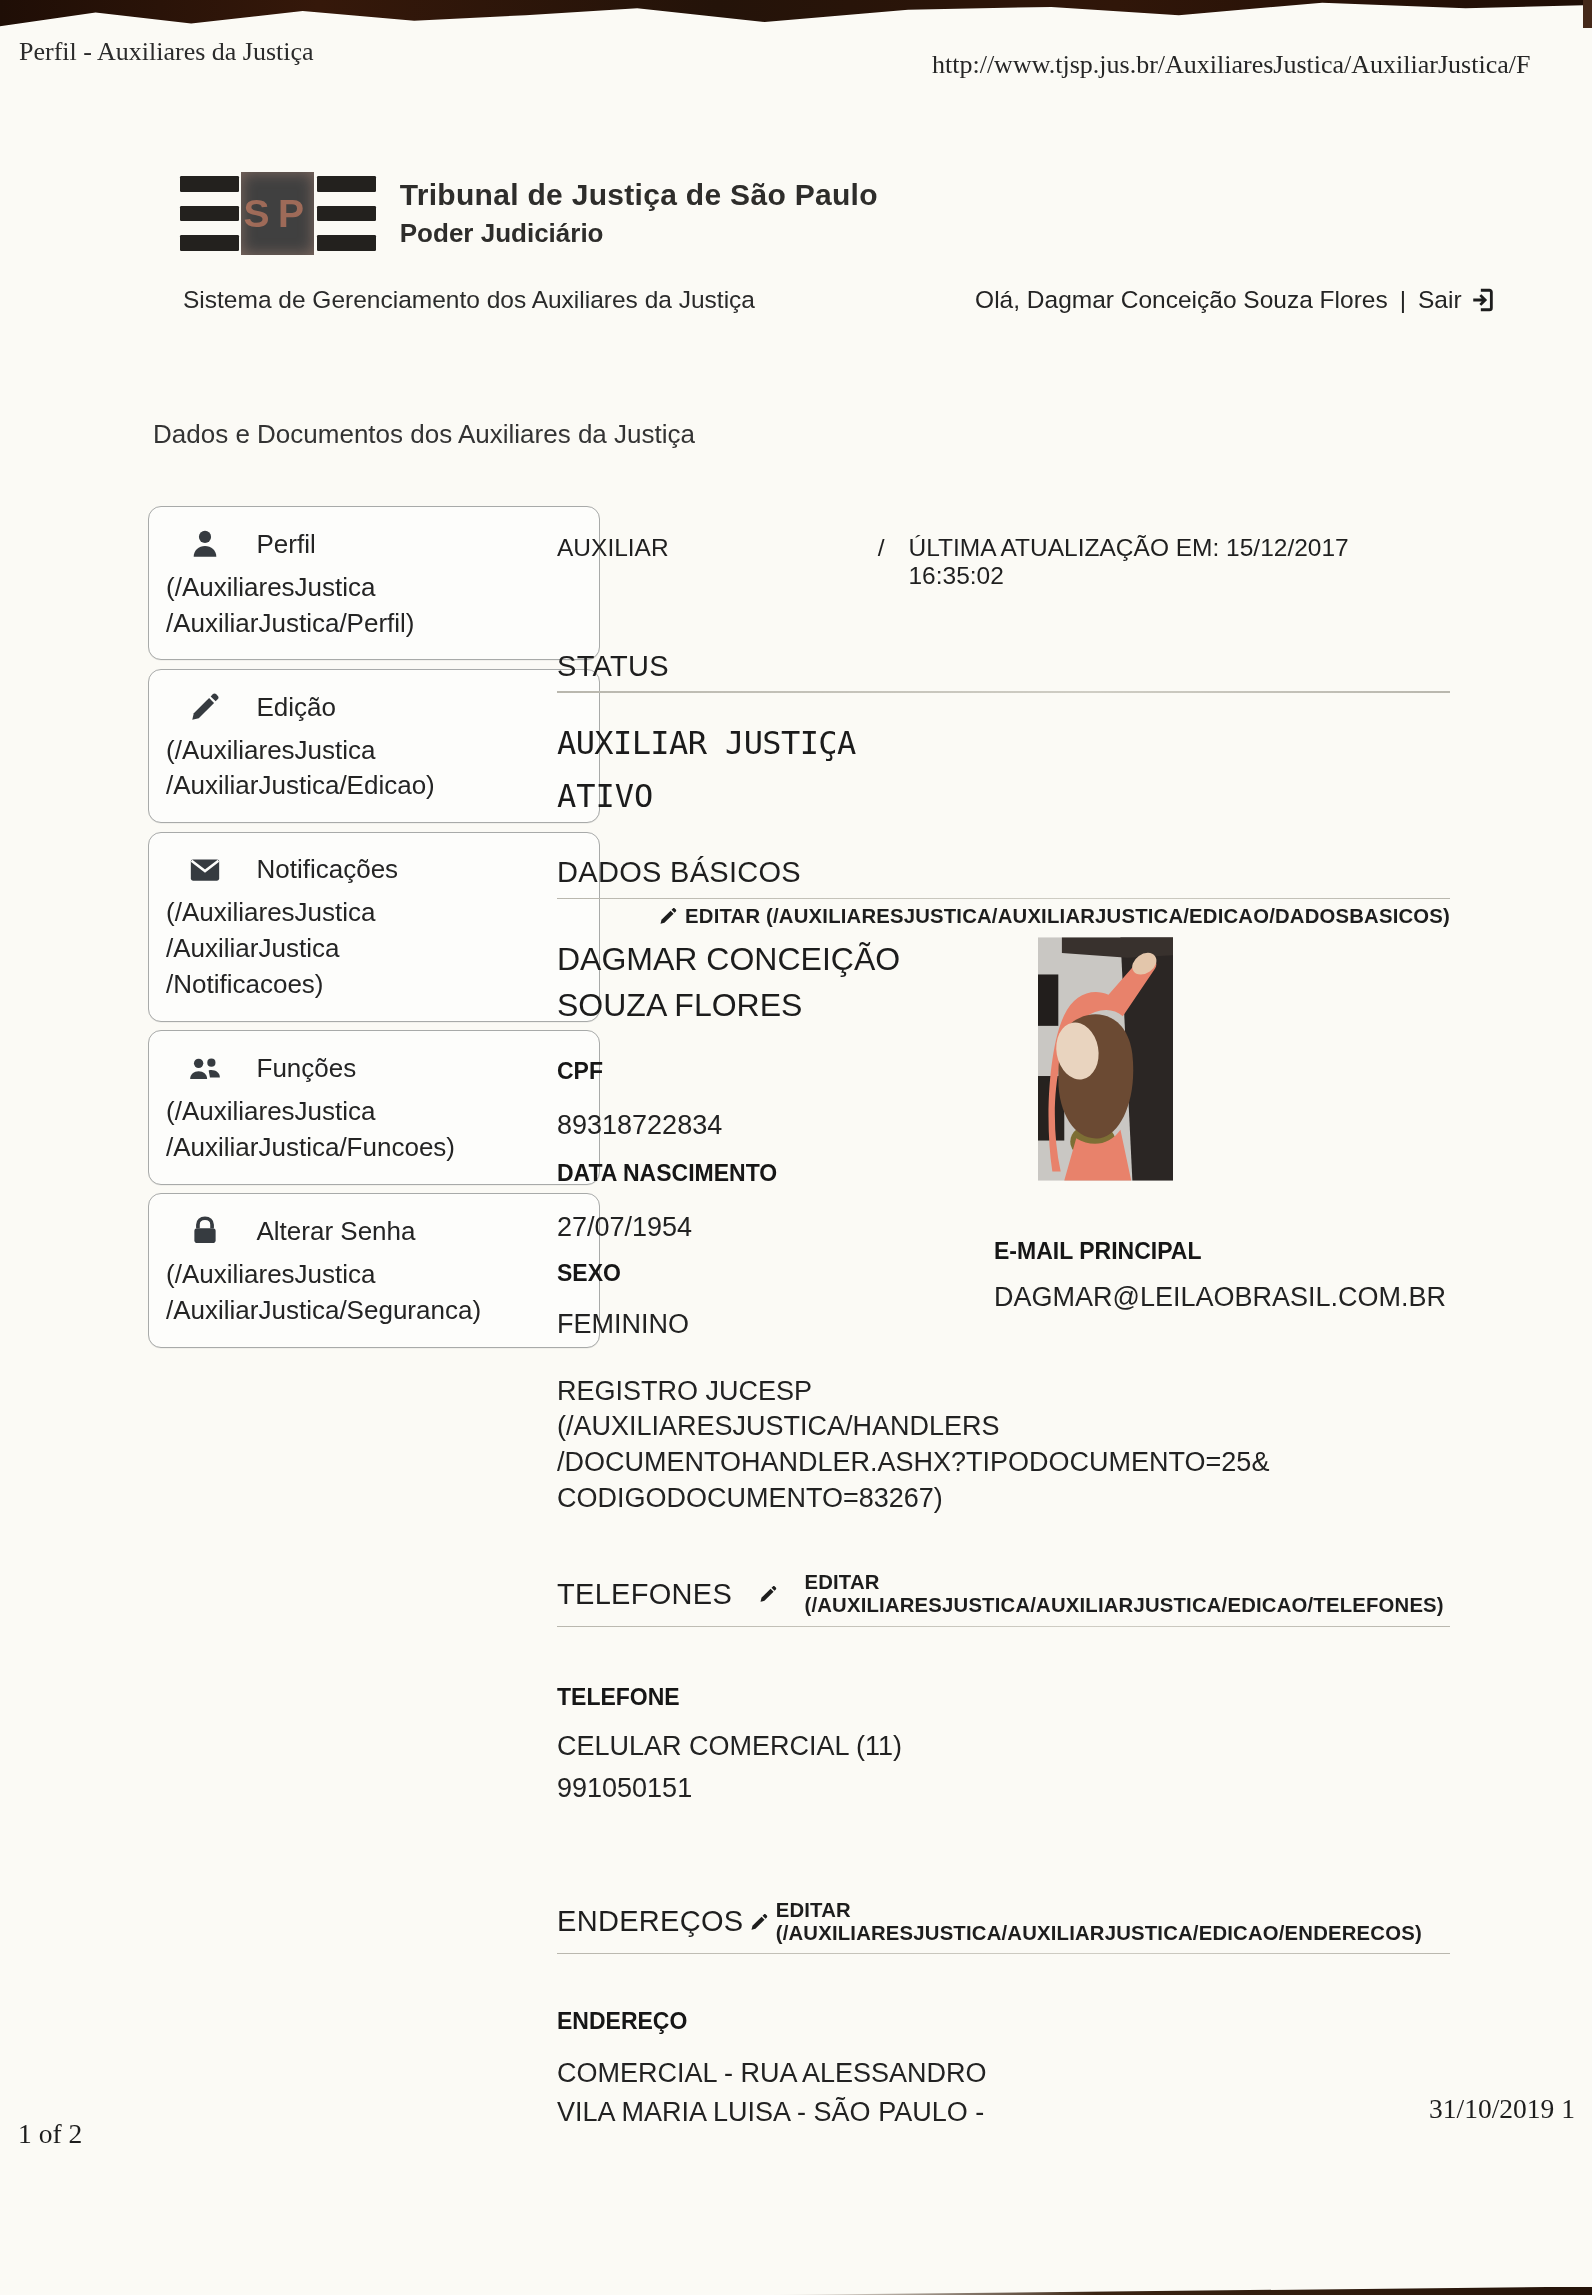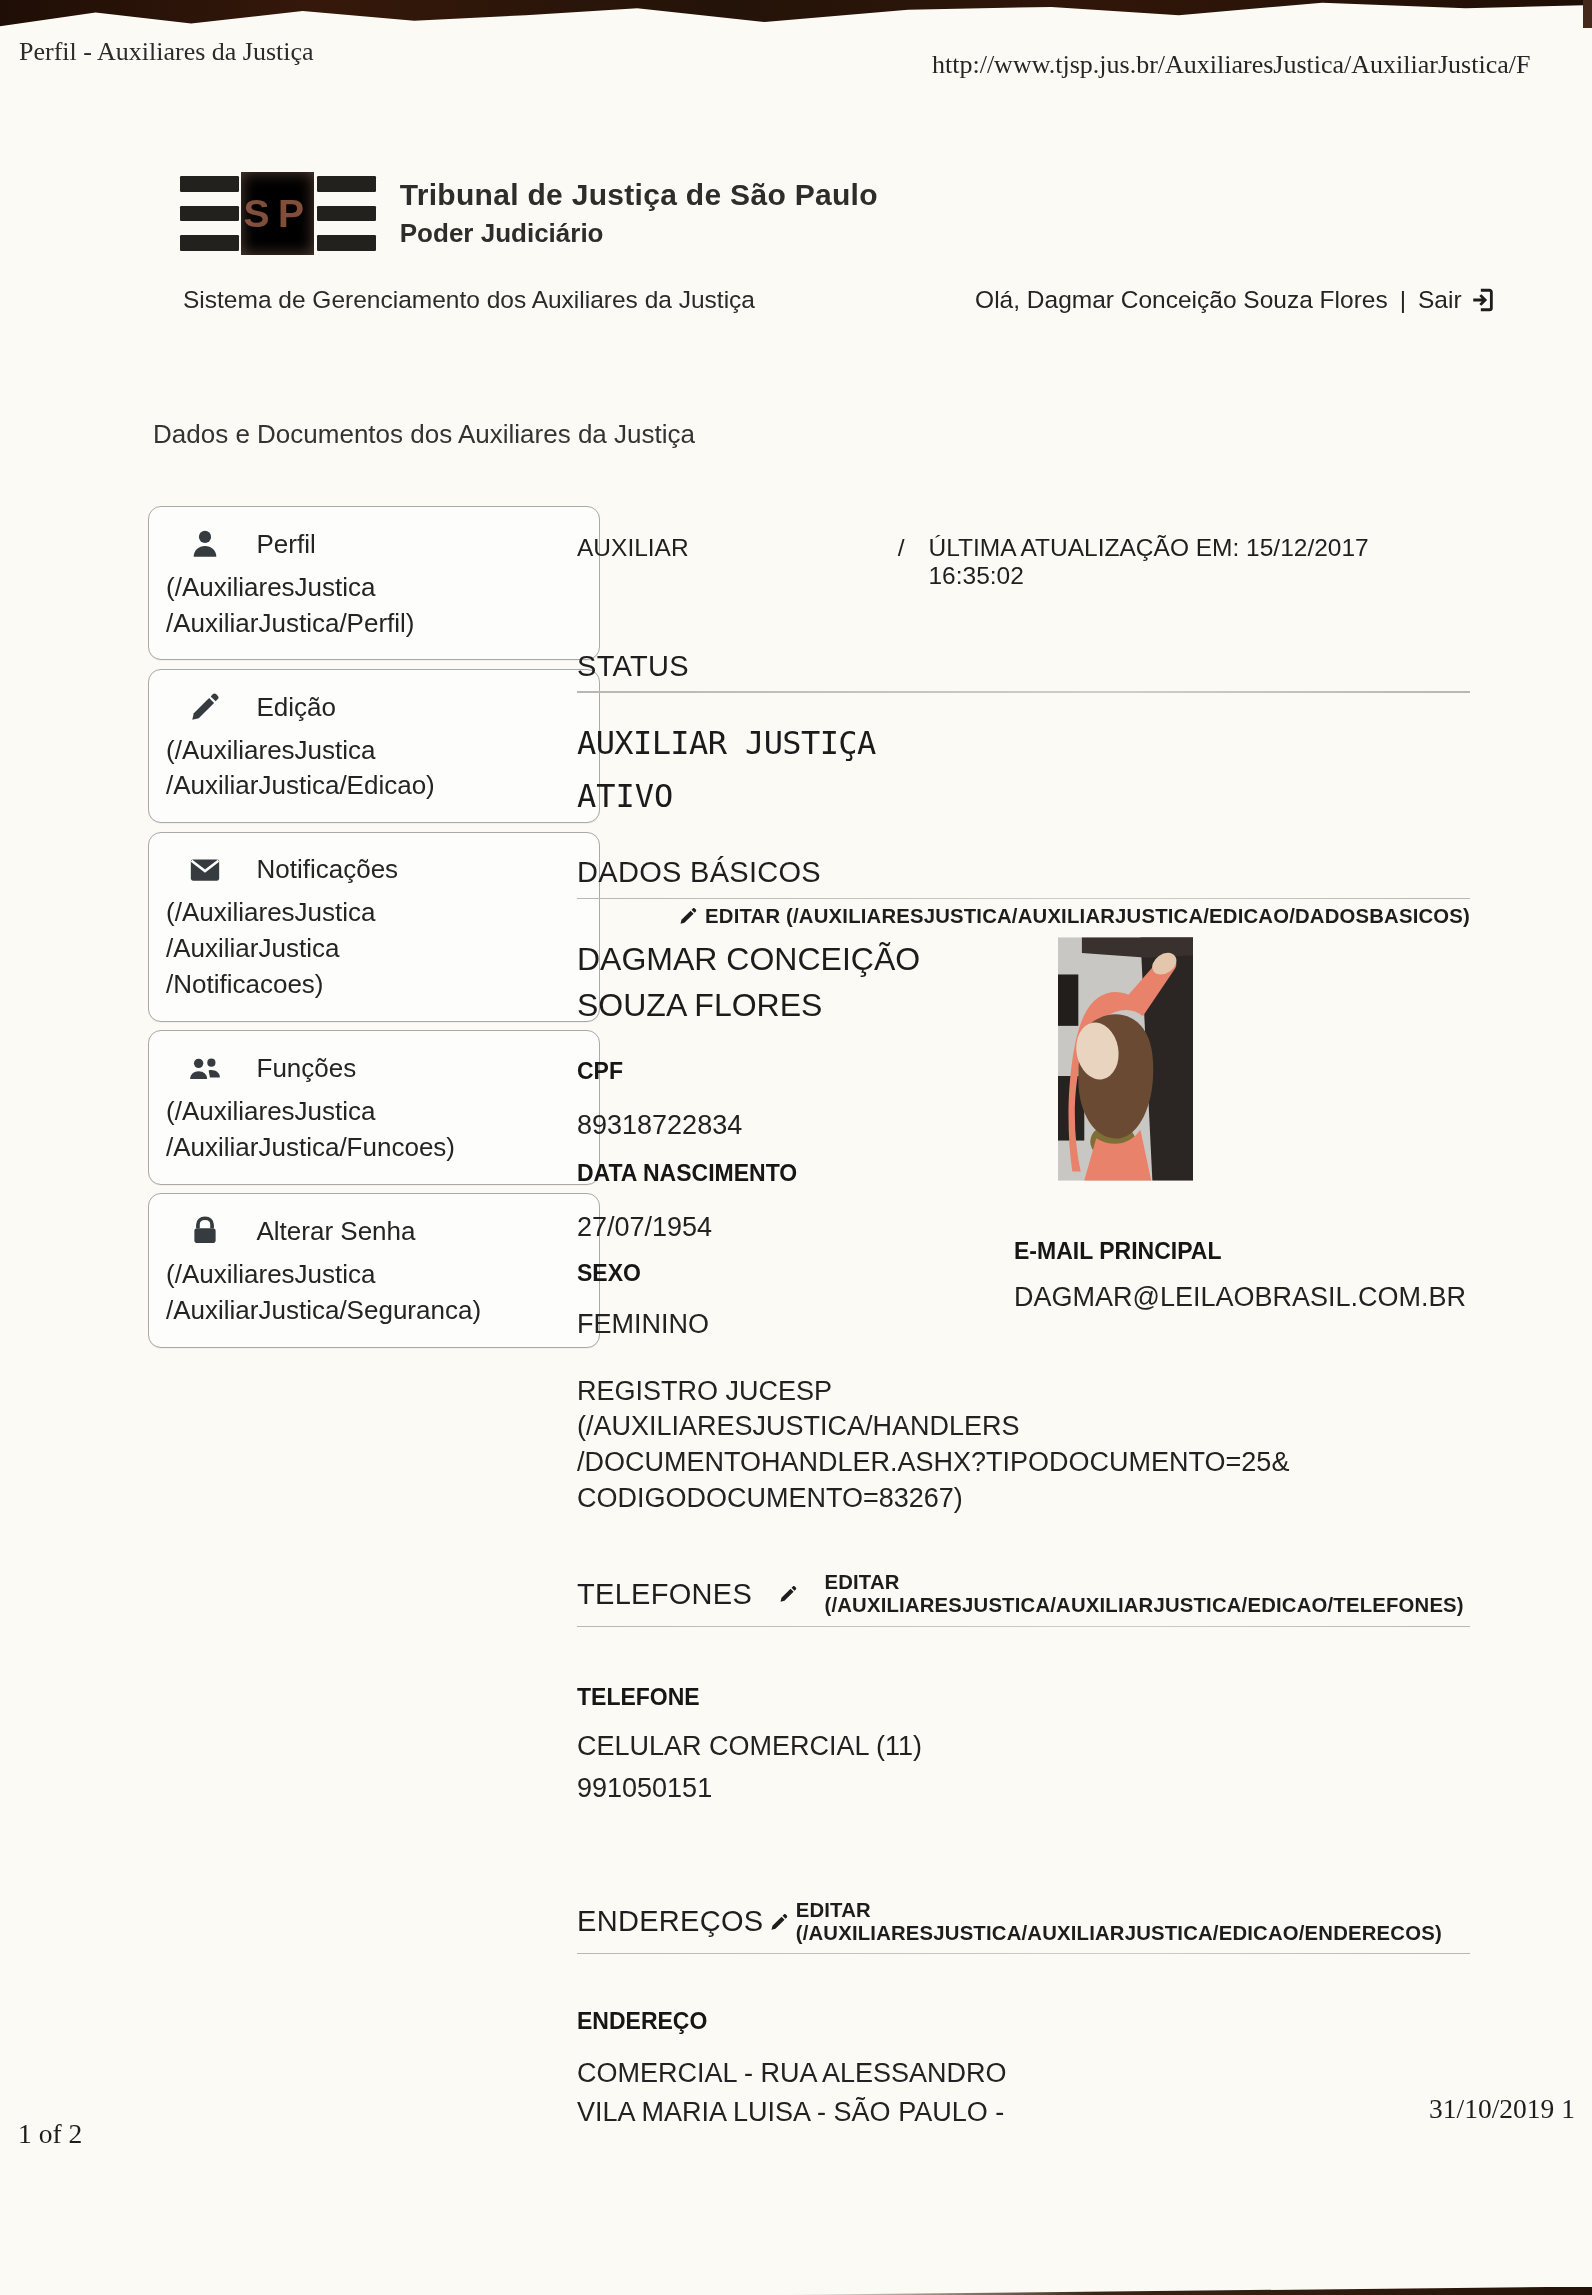--- a/index.html
+++ b/index.html
@@ -24,21 +24,21 @@
   
   .print-title{position:absolute;left:19px;top:37px;font-family:"Liberation Serif",serif;font-size:26px;color:#2b2b2b;}
   .print-url{position:absolute;left:932px;top:50px;font-family:"Liberation Serif",serif;font-size:26px;color:#262626;white-space:nowrap;}
   .footer-page{position:absolute;left:18px;top:2118px;font-family:"Liberation Serif",serif;font-size:27.5px;color:#1d1d1d;}
   .footer-date{position:absolute;left:1429px;top:2093px;font-family:"Liberation Serif",serif;font-size:27.5px;color:#1d1d1d;white-space:nowrap;}
   
   .site-header{position:absolute;left:180px;top:172px;display:flex;align-items:center;gap:24px;}
   .logo{display:flex;align-items:center;}
   .bars{display:flex;flex-direction:column;justify-content:space-between;height:75px;width:59px;}
   .bars i{height:15.6px;background:#23211e;border-radius:1.2px;display:block;}
-  .logo-square{width:73px;height:83px;background:#000000;margin:0 2.4px;display:flex;align-items:center;justify-content:center;box-shadow:inset 0 0 14.4px rgba(255,190,160,.35);}
+  .logo-square{width:73px;height:83px;background:#404040;margin:0 2.4px;display:flex;align-items:center;justify-content:center;box-shadow:inset 0 0 14.4px rgba(255,190,160,.35);}
   .logo-square span{color:#ec8e6d;font-weight:bold;font-size:39px;letter-spacing:8.4px;opacity:.55;}
   .org-text .org-name{font-size:30px;font-weight:bold;color:#2e2d2b;letter-spacing:0.3px;}
   .org-text .org-sub{font-size:26px;font-weight:bold;color:#2e2d2b;margin-top:6px;}
   .system-row{position:absolute;left:183px;top:286px;width:1313px;display:flex;justify-content:space-between;align-items:center;}
   .system-name{font-size:24.5px;color:#2a2a2a;}
   .greeting{font-size:24.5px;color:#242424;display:flex;align-items:center;gap:8.4px;white-space:nowrap;}
   .greeting .sep{margin:0 3.6px;}
   .exit-icon svg{width:26px;height:26px;vertical-align:-4.8px;}
   
   .page-title{position:absolute;left:153px;top:419px;font-size:26px;color:#333;}
@@ -46,21 +46,21 @@
   .sidebar{position:absolute;left:148px;top:506px;width:452px;display:flex;flex-direction:column;gap:8.4px;}
   .card{
     background:#fdfdfb;border:1.2px solid #a8aaa9;border-radius:13px;
     padding:20.3px 17px 18px 17px;box-shadow:0 0.6px 0 rgba(0,0,0,.08);
   }
   .card-title-row{display:flex;align-items:center;gap:35px;margin-left:21.5px;margin-bottom:8.4px;}
   .card-title-row .icon svg{width:34px;height:34px;}
   .card-label{font-size:26px;color:#242424;}
   .card-url{font-size:26px;color:#242424;line-height:1.38;}
   
-  .main{position:absolute;left:577px;top:534px;width:893px;}
+  .main{position:absolute;left:557px;top:534px;width:893px;}
   .breadcrumb{display:flex;align-items:baseline;font-size:24.5px;color:#1f1f1f;}
   .breadcrumb .crumb-sep{margin-left:209px;margin-right:24px;}
   .sec-heading{font-size:29px;color:#1e1e1e;letter-spacing:0.3px;}
   .divider{height:1.2px;background:linear-gradient(90deg,#b9b7ae,#cfcdc4 60%,#b9b7ae);margin-top:8.4px;}
   .status-heading{margin-top:60px;}
   .status-line1{font-size:32px;color:#1b1b1b;margin-top:31px;font-family:"DejaVu Sans Mono","Liberation Mono",monospace;letter-spacing:-0.6px;}
   .status-line2{font-size:32px;color:#1b1b1b;margin-top:15.6px;font-family:"DejaVu Sans Mono","Liberation Mono",monospace;}
   .dados-heading{margin-top:41px;}
   .edit-row{display:flex;justify-content:flex-end;align-items:center;gap:7.2px;margin-top:6px;}
   .edit-link{font-size:20.3px;font-weight:bold;color:#1d1d1d;letter-spacing:0.2px;}

